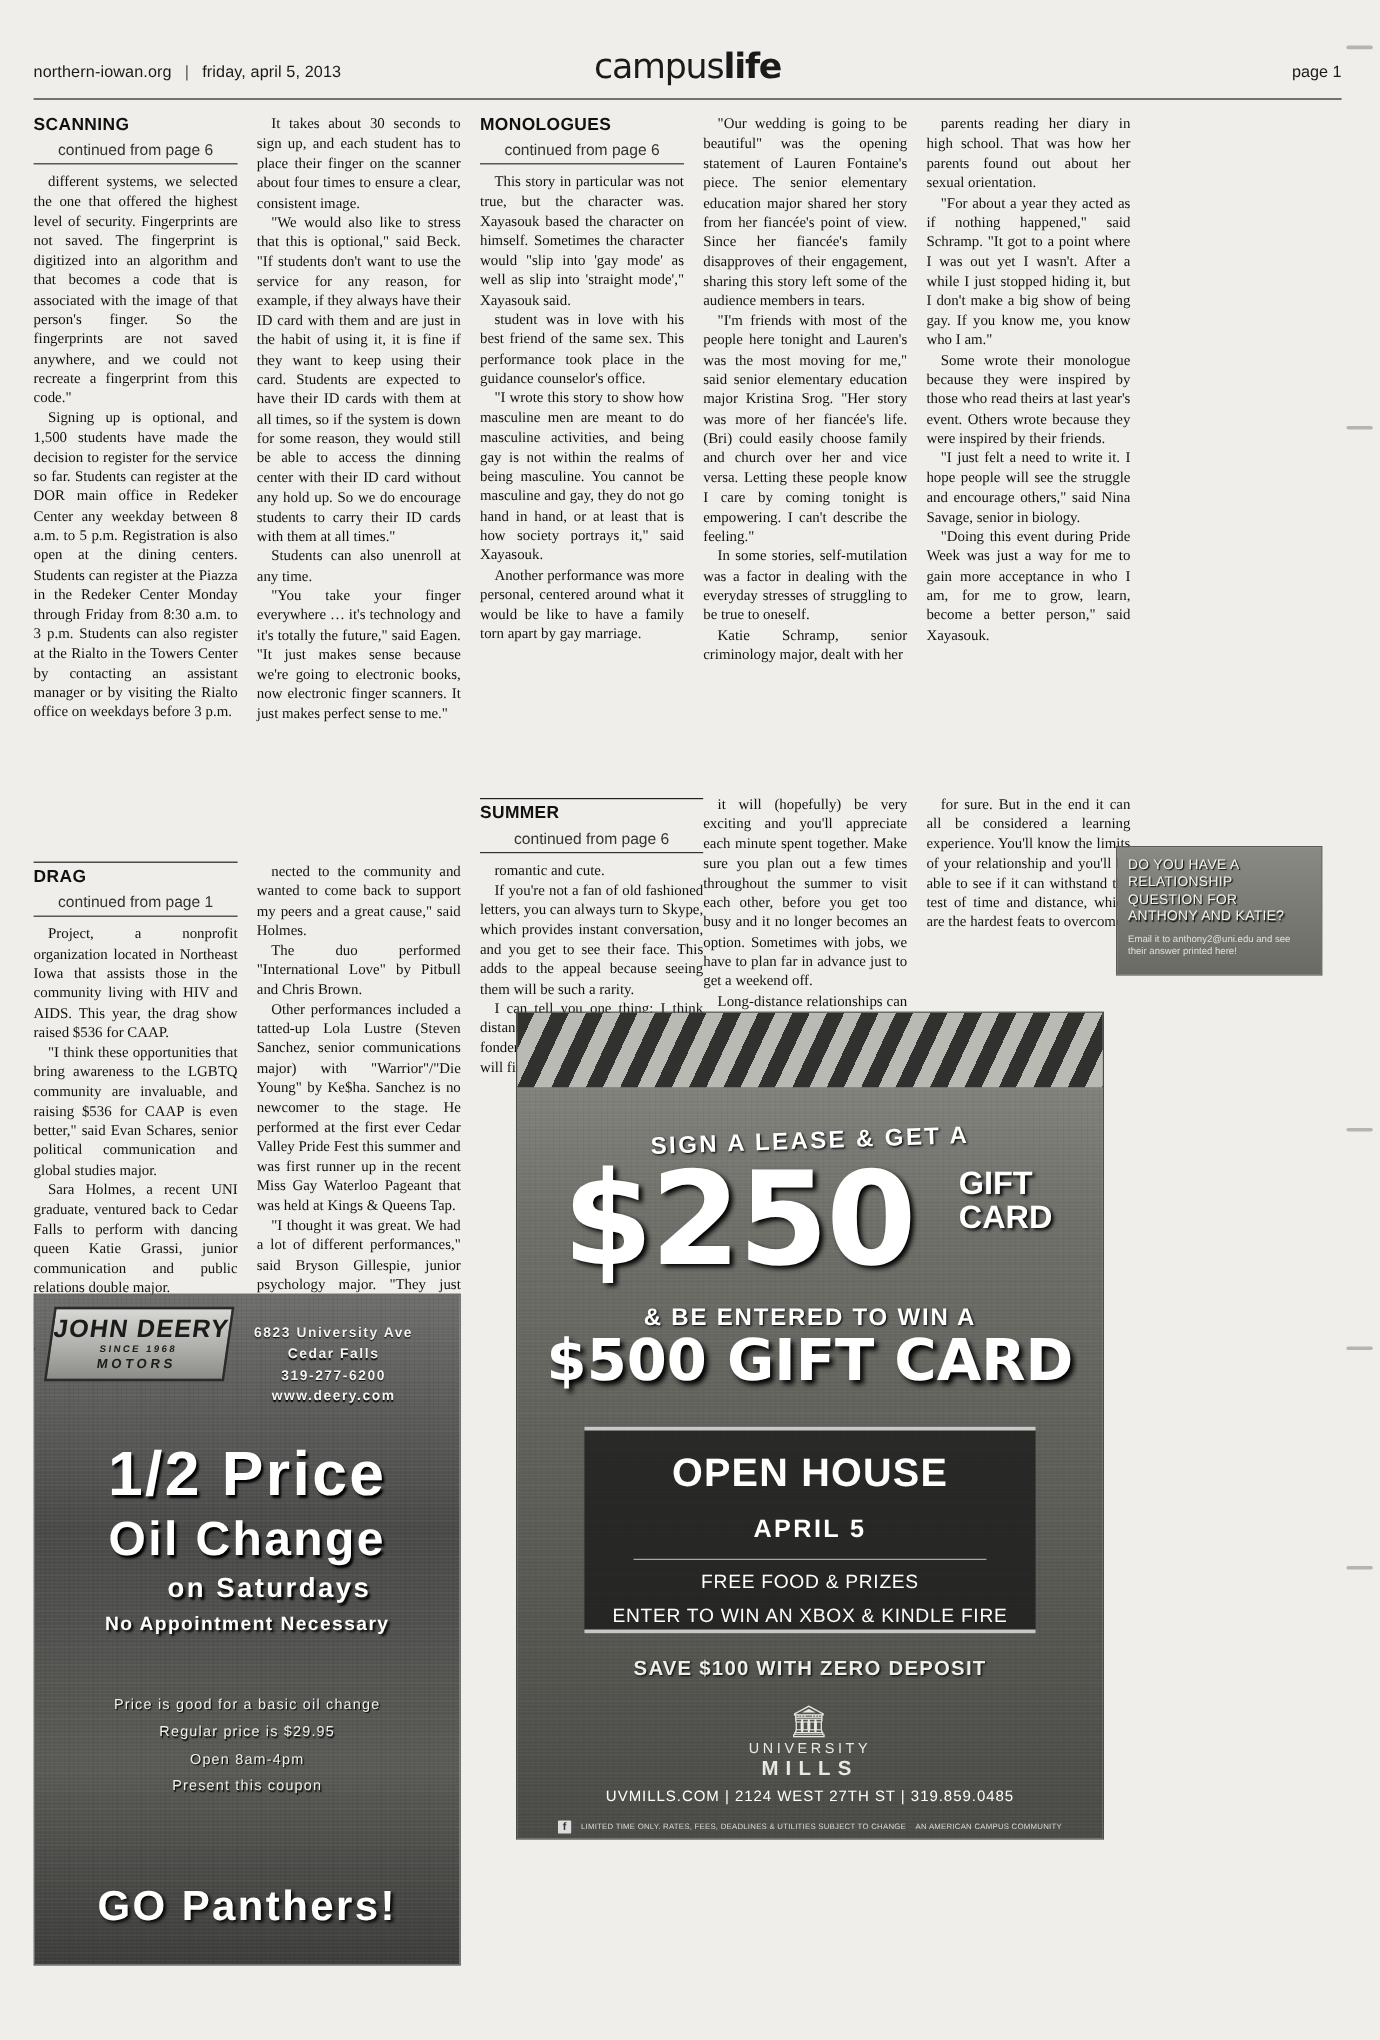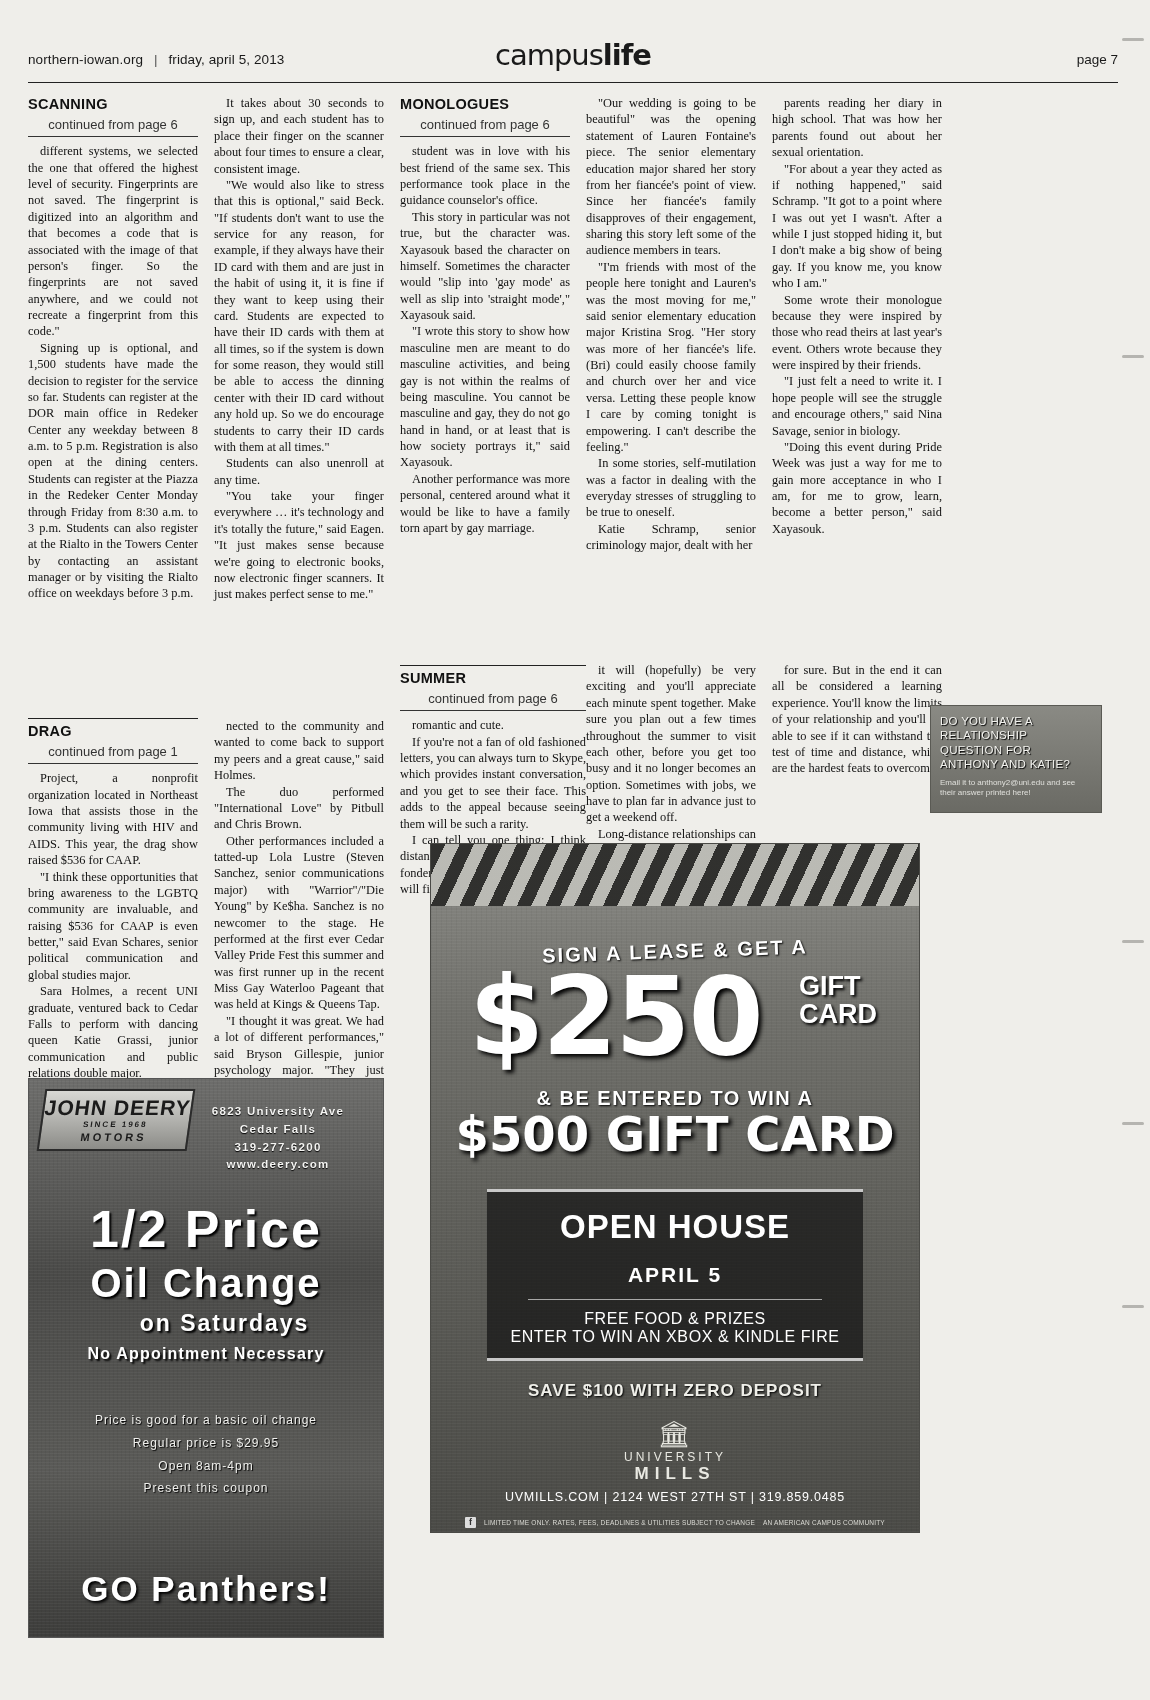--- a/index.html
+++ b/index.html
@@ -246,21 +246,21 @@
     border-top: 3px solid rgba(255,255,255,.75);
     border-bottom: 3px solid rgba(255,255,255,.75);
     text-align: center;
     color: #fff;
     font-family: "Liberation Sans", sans-serif;
   }
   #ad-uvmills .panel .oh { font-size: 33px; font-weight: 700; letter-spacing: 1px; margin-top: 16px; }
   #ad-uvmills .panel .ap { font-size: 21px; font-weight: 700; letter-spacing: 2px; margin-top: 17px; }
   #ad-uvmills .panel .divline { width: 78%; margin: 12px auto 10px; border-top: 1px solid rgba(255,255,255,.6); }
   #ad-uvmills .panel .l1 { font-size: 16px; letter-spacing: .6px; }
-  #ad-uvmills .panel .l2 { font-size: 16px; letter-spacing: .6px; margin-top: 0; text-align: center;}
+  #ad-uvmills .panel .l2 { font-size: 16px; letter-spacing: .6px; margin-top: 11px; text-align: center;}
   #ad-uvmills .save {
     position: absolute; left: 0; right: 0; top: 537px;
     text-align: center;
     font-family: "Liberation Sans", sans-serif;
     font-weight: 700;
     font-size: 17px;
     letter-spacing: 1px;
     color: #efefe9;
     text-shadow: 1px 1px 2px #000;
   }
@@ -326,21 +326,21 @@
 
   <div class="masthead">
     <div class="left">
       <span>northern-iowan.org</span>
       <span class="sep">|</span>
       <span>friday, april 5, 2013</span>
     </div>
     <div class="center">
       <span>campus</span><b>life</b>
     </div>
-    <div class="right">page 7</div>
+    <div class="right">page 1</div>
   </div>
   <div class="rule-top"></div>
 
   <div class="cols">
 
     <div class="col c1">
       <div class="block">
         <div class="sechead">SCANNING</div>
         <div class="contfrom">continued from page 6</div>
         <div class="hr-thin"></div>
@@ -356,22 +356,22 @@
         <p class="body">Students can also unenroll at any time.</p>
         <p class="body">"You take your finger everywhere … it's technology and it's totally the future," said Eagen. "It just makes sense because we're going to electronic books, now electronic finger scanners. It just makes perfect sense to me."</p>
       </div>
     </div>
 
     <div class="col c3">
       <div class="block">
         <div class="sechead">MONOLOGUES</div>
         <div class="contfrom">continued from page 6</div>
         <div class="hr-thin"></div>
+        <p class="body">This story in particular was not true, but the character was. Xayasouk based the character on himself. Sometimes the character would "slip into 'gay mode' as well as slip into 'straight mode'," Xayasouk said.</p>
         <p class="body">student was in love with his best friend of the same sex. This performance took place in the guidance counselor's office.</p>
-        <p class="body">This story in particular was not true, but the character was. Xayasouk based the character on himself. Sometimes the character would "slip into 'gay mode' as well as slip into 'straight mode'," Xayasouk said.</p>
         <p class="body">"I wrote this story to show how masculine men are meant to do masculine activities, and being gay is not within the realms of being masculine. You cannot be masculine and gay, they do not go hand in hand, or at least that is how society portrays it," said Xayasouk.</p>
         <p class="body">Another performance was more personal, centered around what it would be like to have a family torn apart by gay marriage.</p>
       </div>
     </div>
 
     <div class="col c4">
       <div class="block">
         <p class="body">"Our wedding is going to be beautiful" was the opening statement of Lauren Fontaine's piece. The senior elementary education major shared her story from her fiancée's point of view. Since her fiancée's family disapproves of their engagement, sharing this story left some of the audience members in tears.</p>
         <p class="body">"I'm friends with most of the people here tonight and Lauren's was the most moving for me," said senior elementary education major Kristina Srog. "Her story was more of her fiancée's life. (Bri) could easily choose family and church over her and vice versa. Letting these people know I care by coming tonight is empowering. I can't describe the feeling."</p>
         <p class="body">In some stories, self-mutilation was a factor in dealing with the everyday stresses of struggling to be true to oneself.</p>

